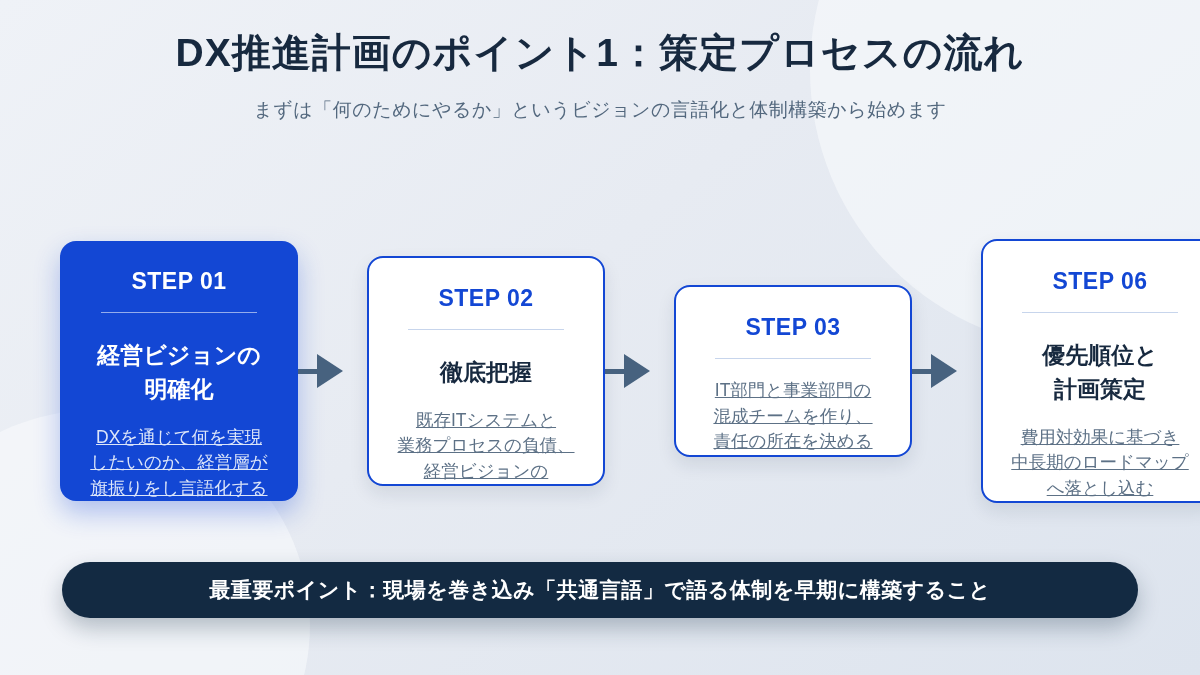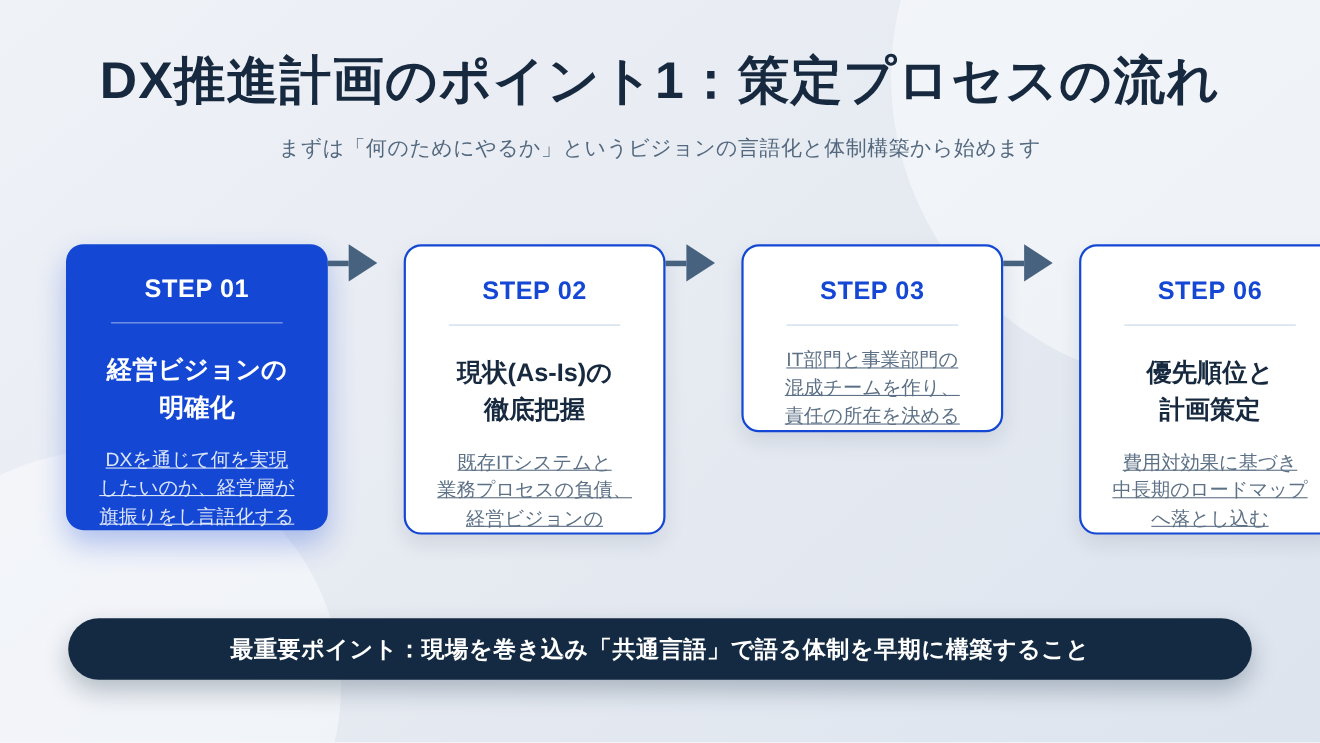--- a/index.html
+++ b/index.html
@@ -14,28 +14,28 @@
   }
   .bg-circle {
     position:absolute; border-radius:50%;
     background:rgba(249,251,253,0.55);
   }
   .bg-circle.top-right  { width:560px; height:560px; top:-210px; right:-170px; }
   .bg-circle.bottom-left{ width:430px; height:430px; left:-120px; bottom:-165px; }
 
   .header { position:absolute; top:0; left:0; right:0; text-align:center; }
   .title {
-    margin-top:42px; font-size:47px; font-weight:700;
+    margin-top:26px; font-size:39px; font-weight:700;
     color:#17293f; letter-spacing:1px;
   }
   .subtitle { margin-top:17px; font-size:19px; color:#53687e; letter-spacing:0.5px; }
 
   .steps {
     position:absolute; left:60px; right:60px; top:222px; height:298px;
-    display:flex; align-items:flex-start;
+    display:flex; align-items:center;
   }
   .card {
     width:238px; border-radius:16px; text-align:center;
     padding:27px 14px 0; flex:0 0 auto;
   }
   .card.primary {
     background:#1347d4;
     box-shadow:0 12px 26px rgba(19,71,212,0.30);
   }
   .card.outline {
@@ -103,21 +103,20 @@
       <div class="arrow">
         <div class="stem"></div>
         <div class="head"></div>
       </div>
     </div>
 
     <div class="card outline">
       <div class="step-label">STEP 02</div>
       <div class="divider"></div>
       <div class="card-title">
-        <span style="display:block">現状(As-Is)の</span>
         <span style="display:block">徹底把握</span>
       </div>
       <div class="card-body">
         <span style="display:block">既存ITシステムと</span>
         <span style="display:block">業務プロセスの負債、</span>
         <span style="display:block">経営ビジョンの</span>
       </div>
     </div>
 
     <div class="arrow-cell">

